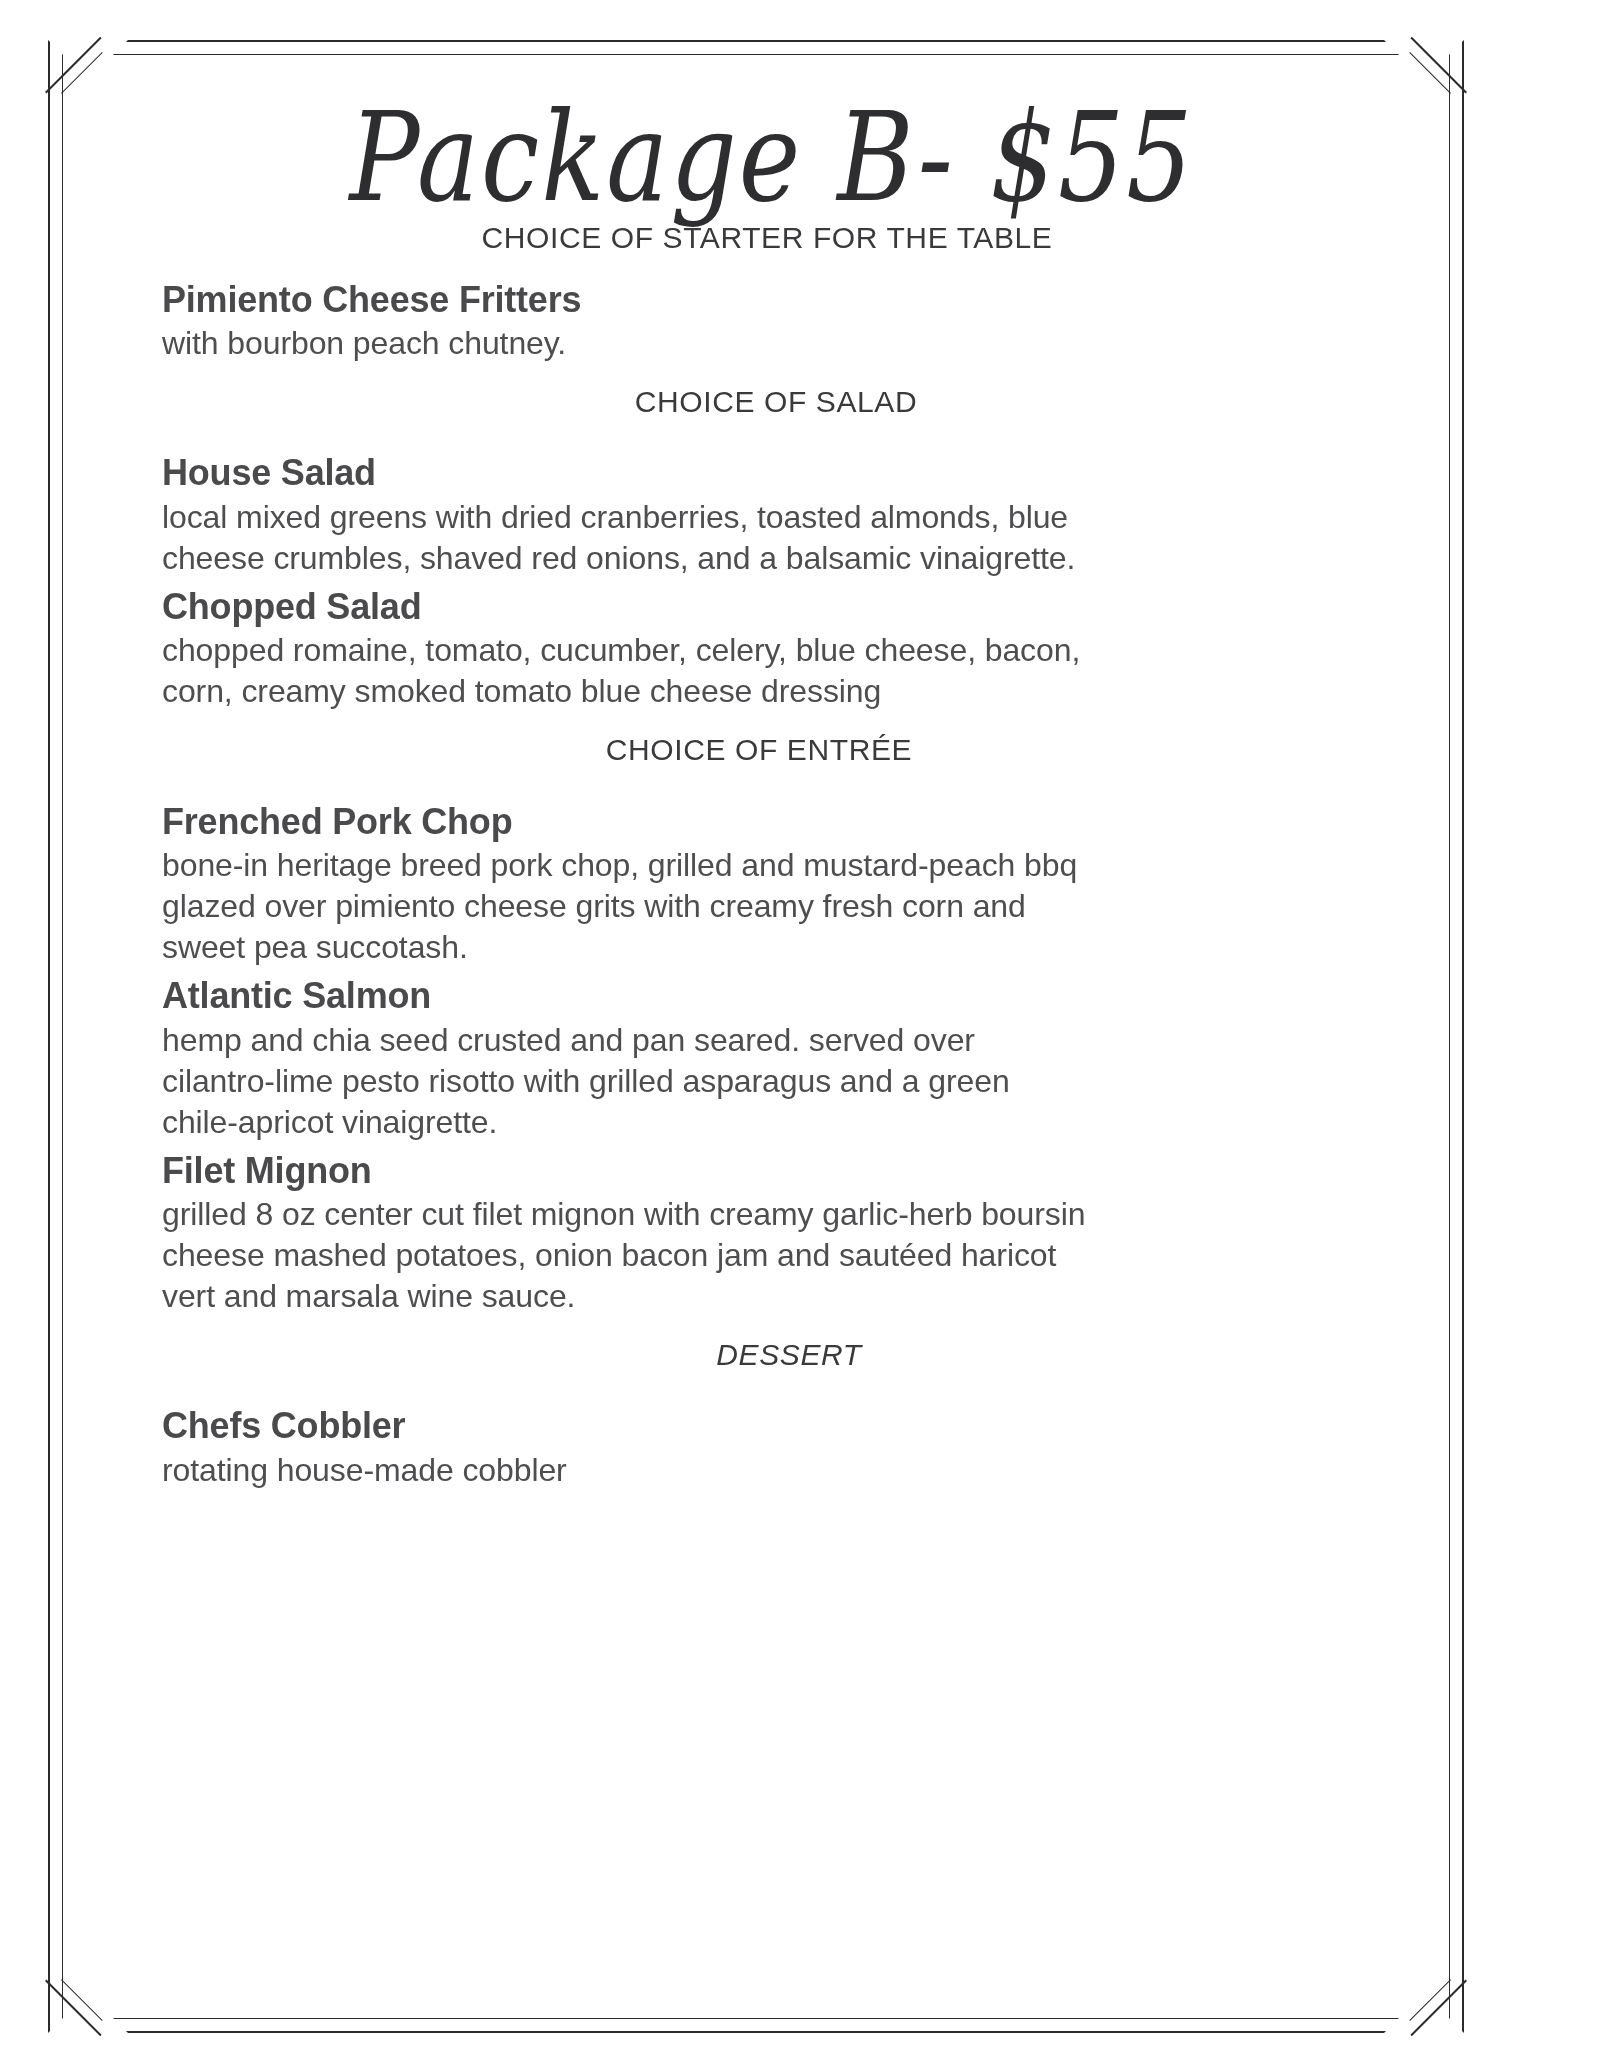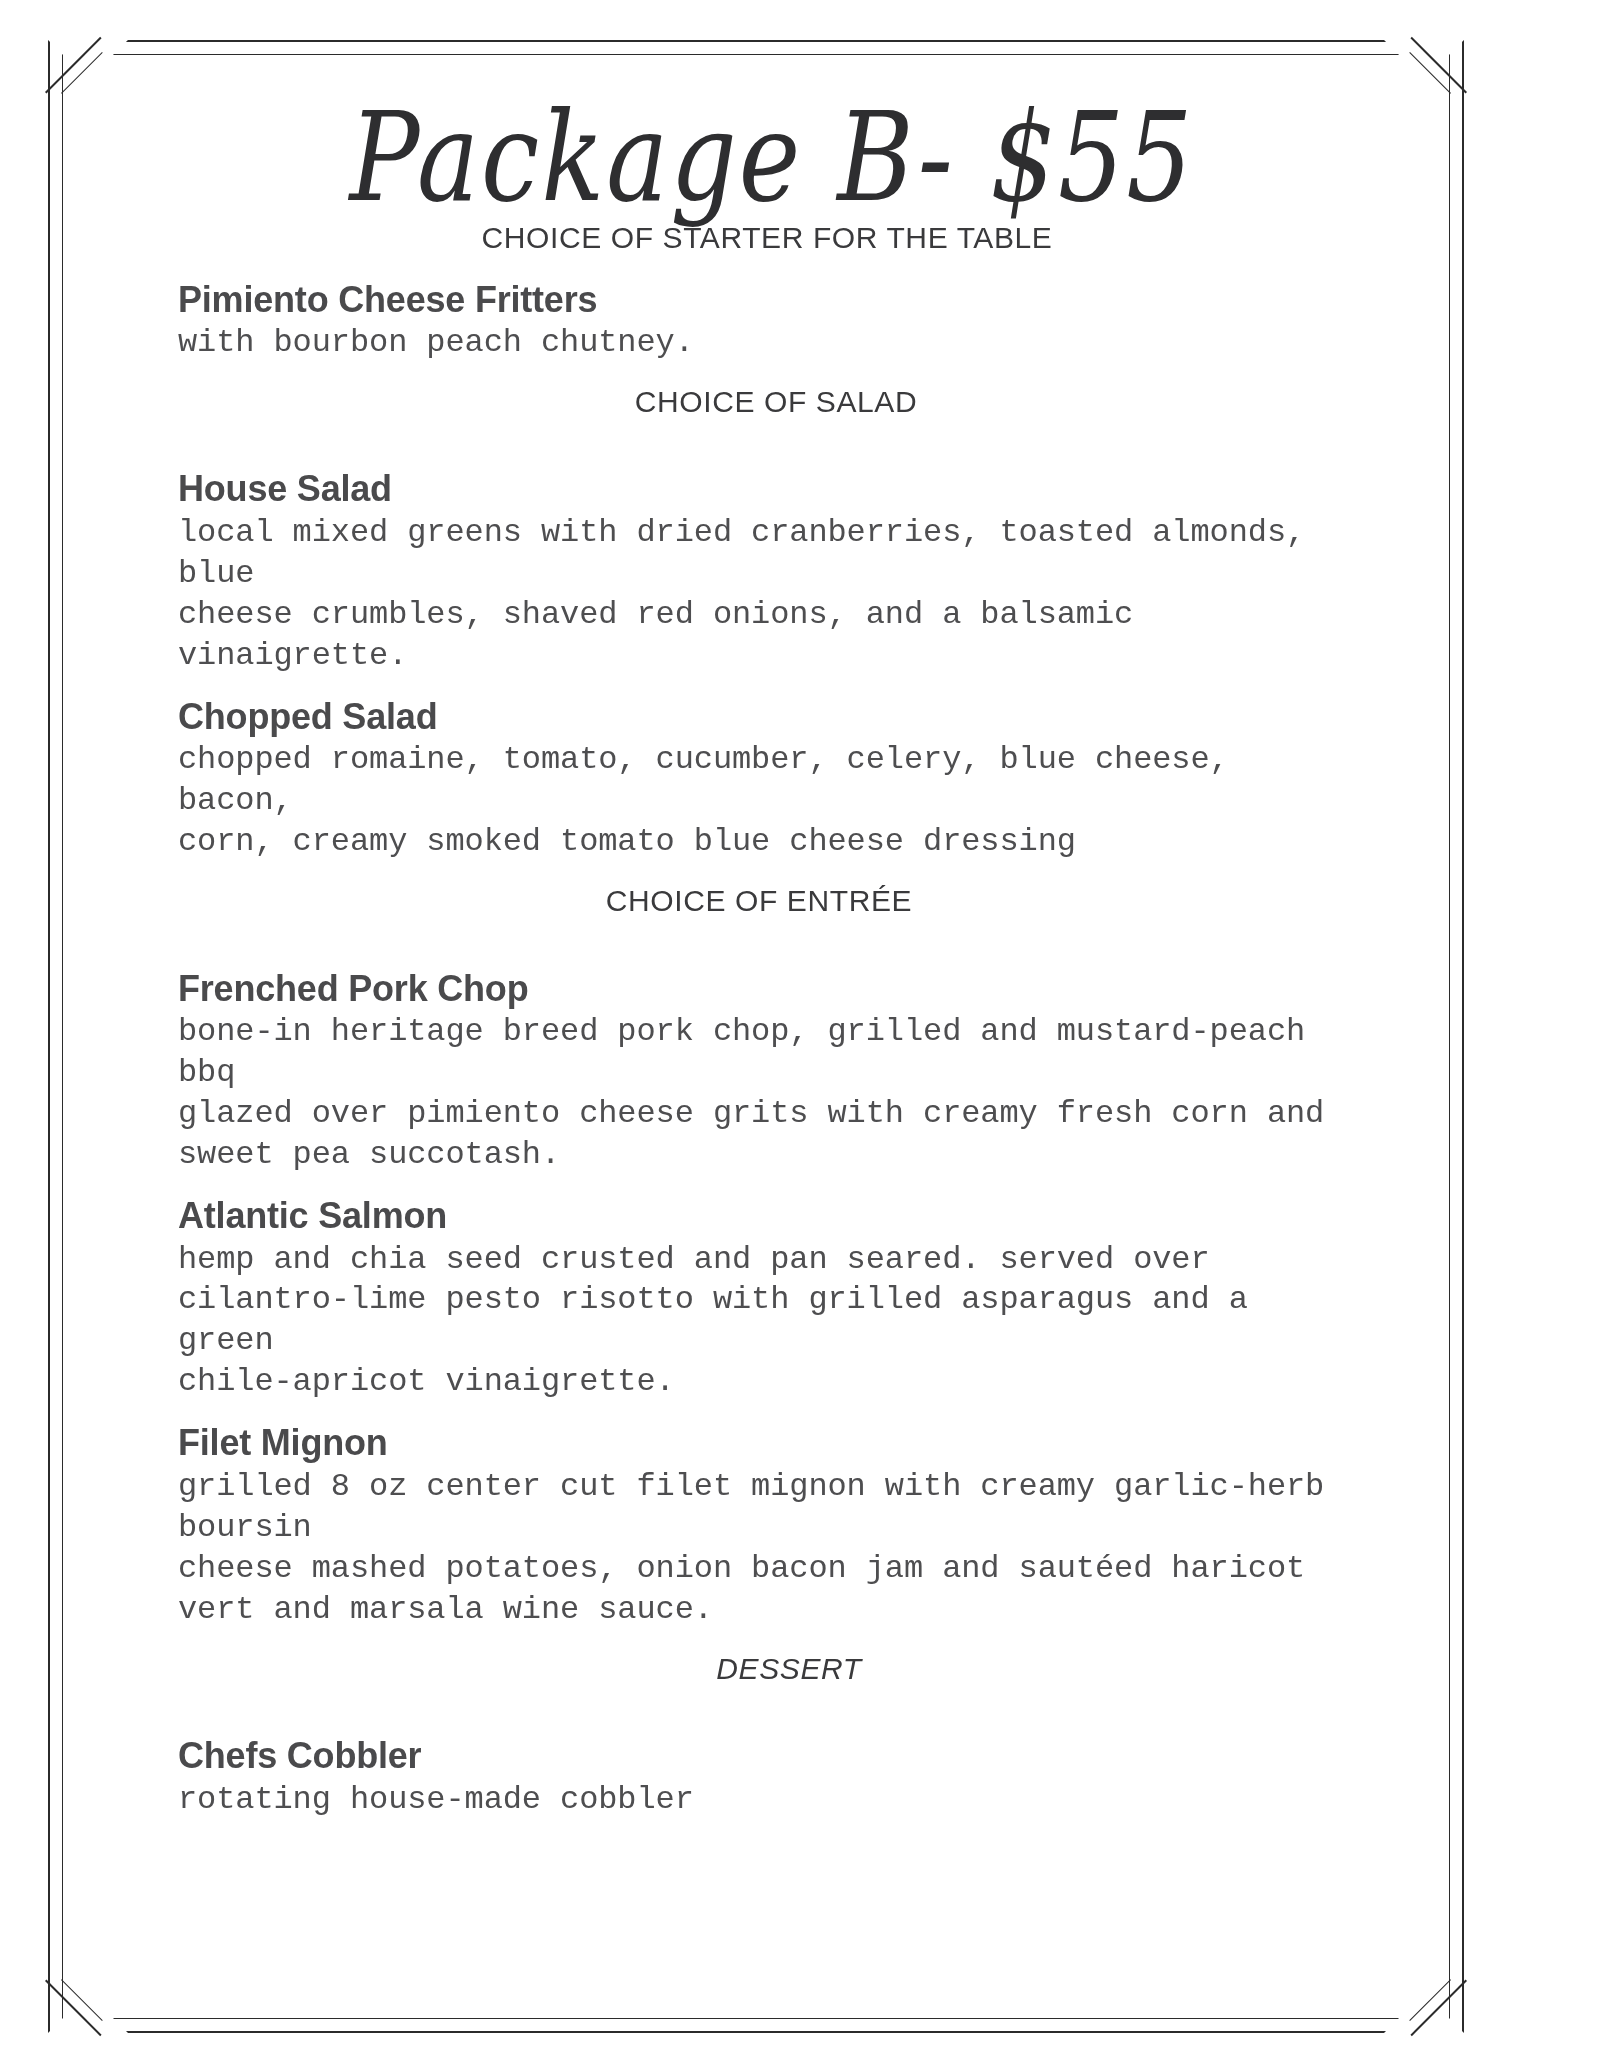--- a/index.html
+++ b/index.html
@@ -117,35 +117,35 @@
     letter-spacing: 0.6px;
     margin: 16px;
     padding: 0;
     line-height: 1.45;
   }
   .section-header.indent-a { padding-left: 30px; }
   .section-header.indent-b { padding-left: 48px; }
   .section-header.indent-c { padding-left: 14px; }
   .section-header.indent-d { padding-left: 74px; font-style: italic; }
 
-  .item { margin: 16px; padding: 0; }
+  .item { margin: 0; padding: 0; }
 
   .item-name {
     font-family: "Liberation Sans", sans-serif;
     font-weight: 700;
     font-size: 36px;
     line-height: 1.32;
     color: #4a4a4c;
     margin: 0;
     padding: 0;
     letter-spacing: -0.2px;
   }
 
   .item-desc {
-    font-family: Liberation Mono, monospace;
+    font-family: Liberation Sans, sans-serif;
     font-weight: 400;
     font-size: 32px;
     line-height: 1.28;
     color: #4e4e50;
     margin: 0 0 4px 0;
     padding: 0;
     letter-spacing: -0.1px;
     white-space: pre-line;
   }
 

